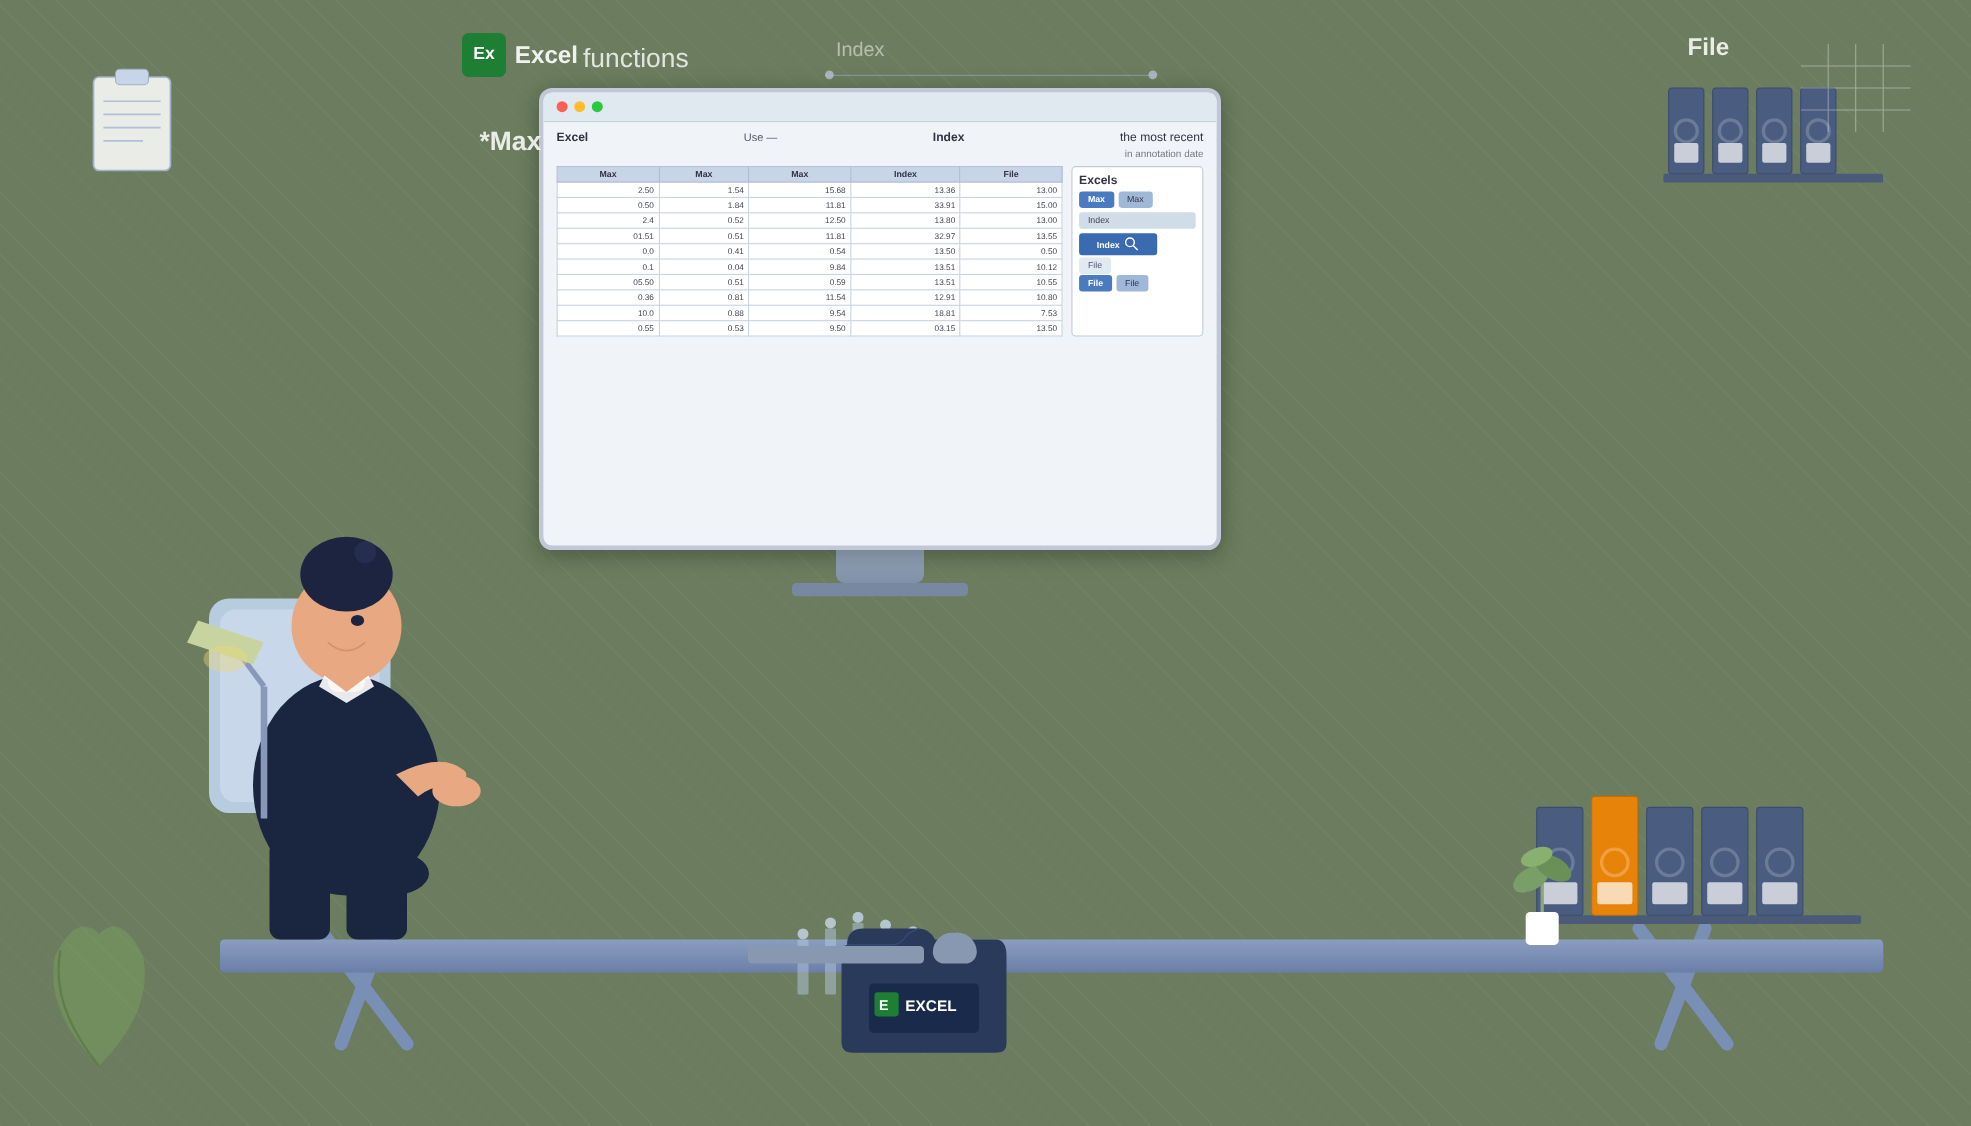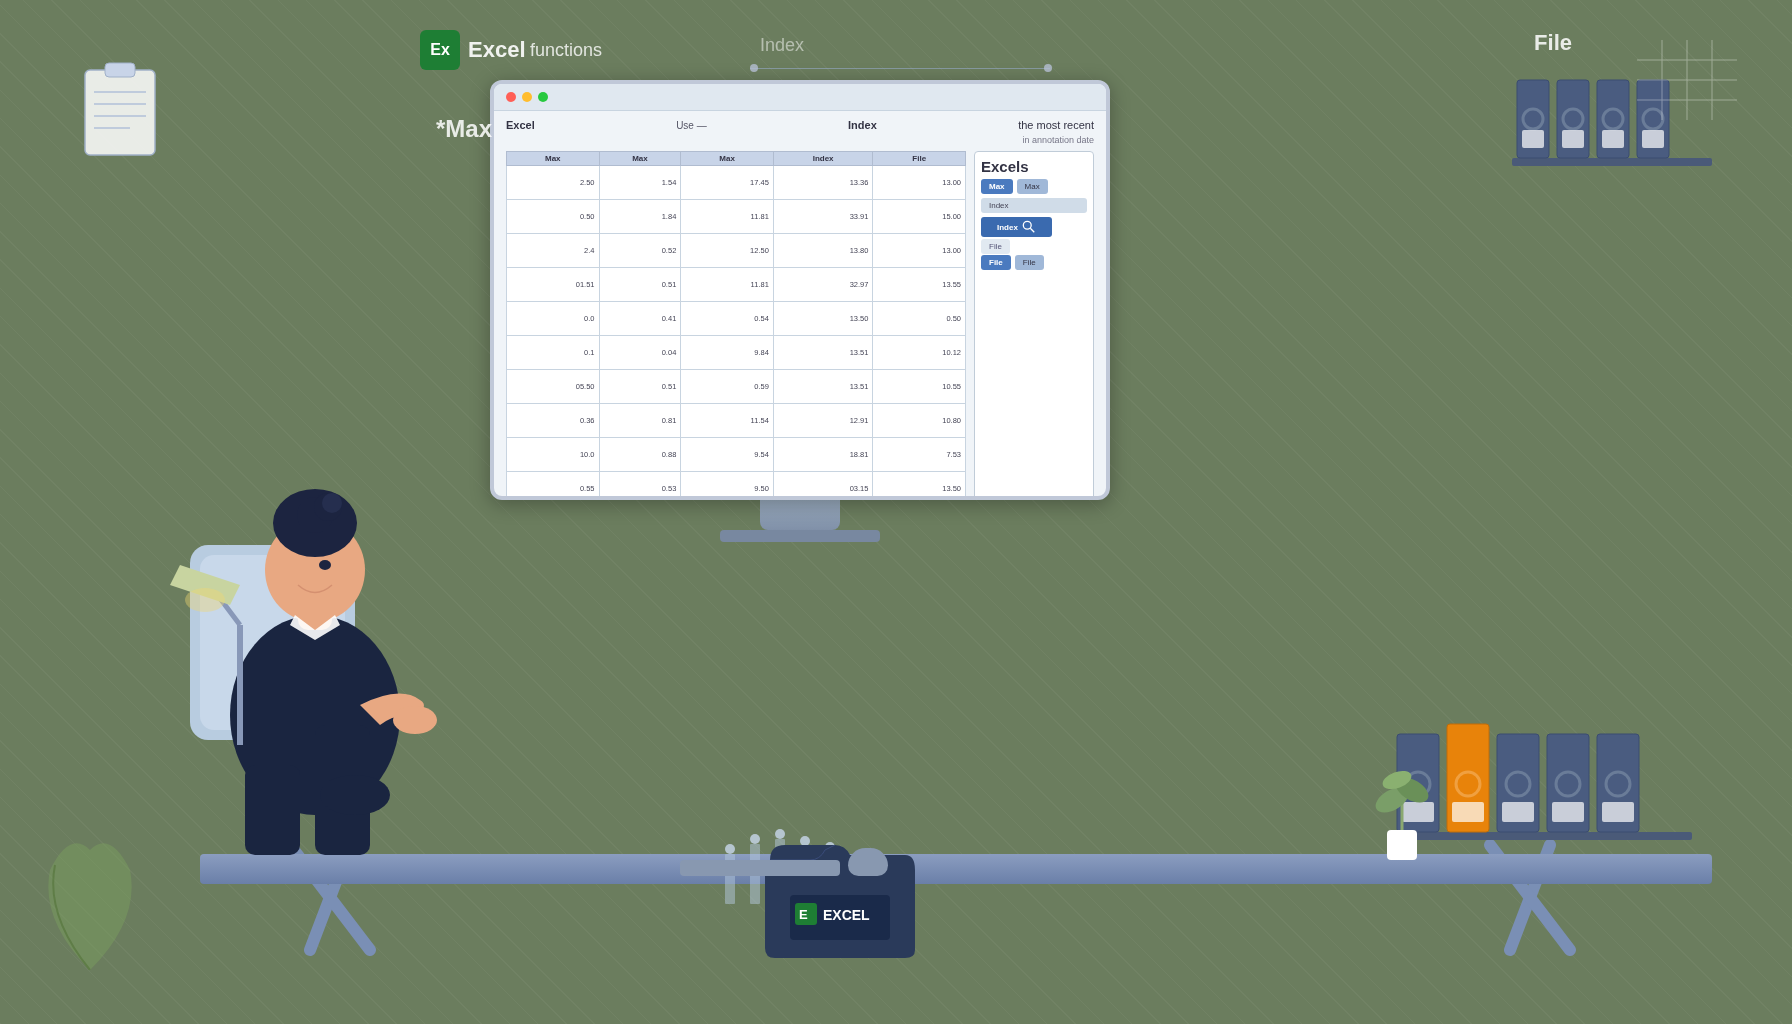--- a/index.html
+++ b/index.html
@@ -144,41 +144,41 @@
       background: #c8d4e8;
       border: 1px solid #b0bcd0;
       padding: 2px 4px;
       text-align: center;
       font-weight: bold;
       color: #334;
     }
 
     .table-grid td {
       border: 1px solid #c8d4e0;
-      padding: 12px 4px;
+      padding: 2px 4px;
       text-align: right;
       font-size: 7.5px;
       color: #445;
       background: white;
     }
 
     .sidebar-panel {
       width: 120px;
       background: white;
       border: 1px solid #c0ccd8;
       border-radius: 4px;
       padding: 6px;
       font-size: 9px;
     }
 
     .sidebar-title {
       font-weight: bold;
       color: #334;
       margin-bottom: 4px;
-      font-size: 15px;
+      font-size: 11px;
     }
 
     .sidebar-btn {
       display: flex;
       gap: 4px;
       margin-bottom: 4px;
     }
 
     .btn-blue {
       background: #4a7abf;
@@ -255,21 +255,21 @@
       font-size: 22px;
       color: rgba(255,255,255,0.9);
       font-weight: 600;
     }
 
     
     .top-label-functions {
       position: absolute;
       top: 40px;
       left: 530px;
-      font-size: 18px;
+      font-size: 24px;
       color: rgba(255,255,255,0.8);
       z-index: 15;
     }
 
     .top-label-index {
       position: absolute;
       top: 35px;
       left: 760px;
       font-size: 18px;
       color: rgba(255,255,255,0.5);
@@ -510,21 +510,21 @@
                   <th>Max</th>
                   <th>Max</th>
                   <th>Index</th>
                   <th>File</th>
                 </tr>
               </thead>
               <tbody id="table-body">
               <tr>
                     <td>2.50</td>
                     <td>1.54</td>
-                    <td>17.45</td>
+                    <td>15.68</td>
                     <td>13.36</td>
                     <td>13.00</td>
                   </tr>
                   <tr>
                     <td>0.50</td>
                     <td>1.84</td>
                     <td>11.81</td>
                     <td>33.91</td>
                     <td>15.00</td>
                   </tr>

